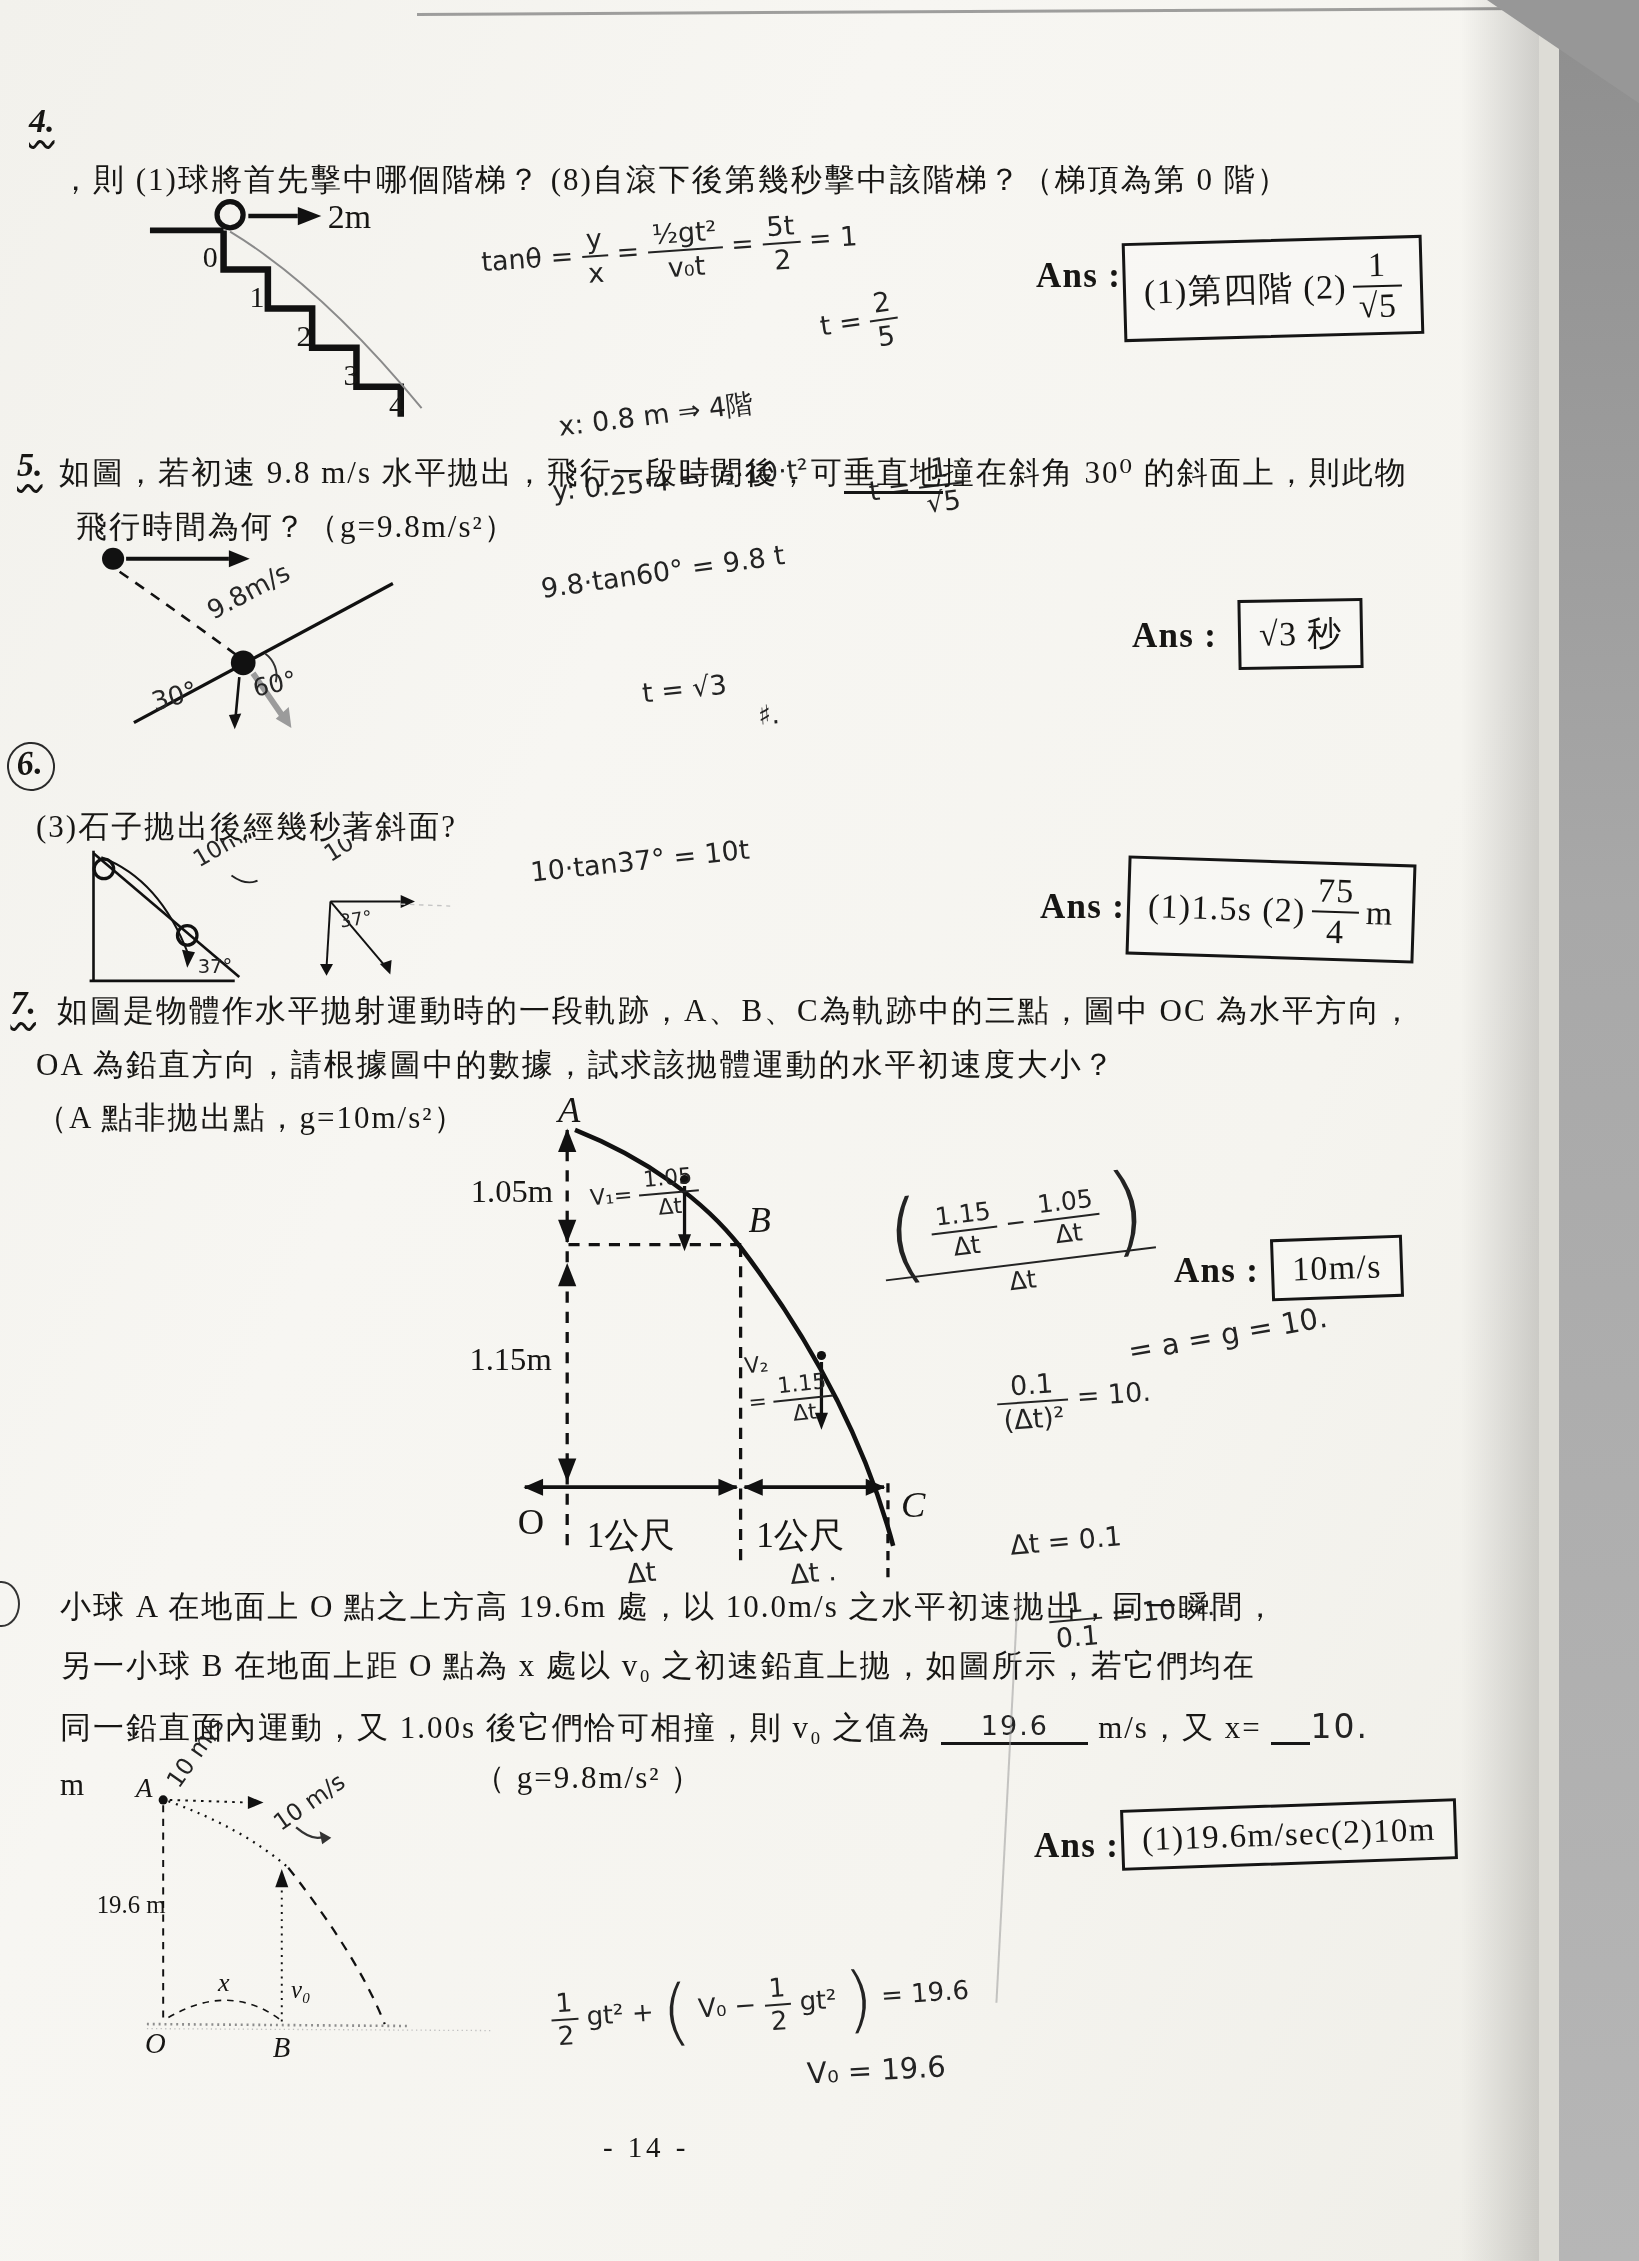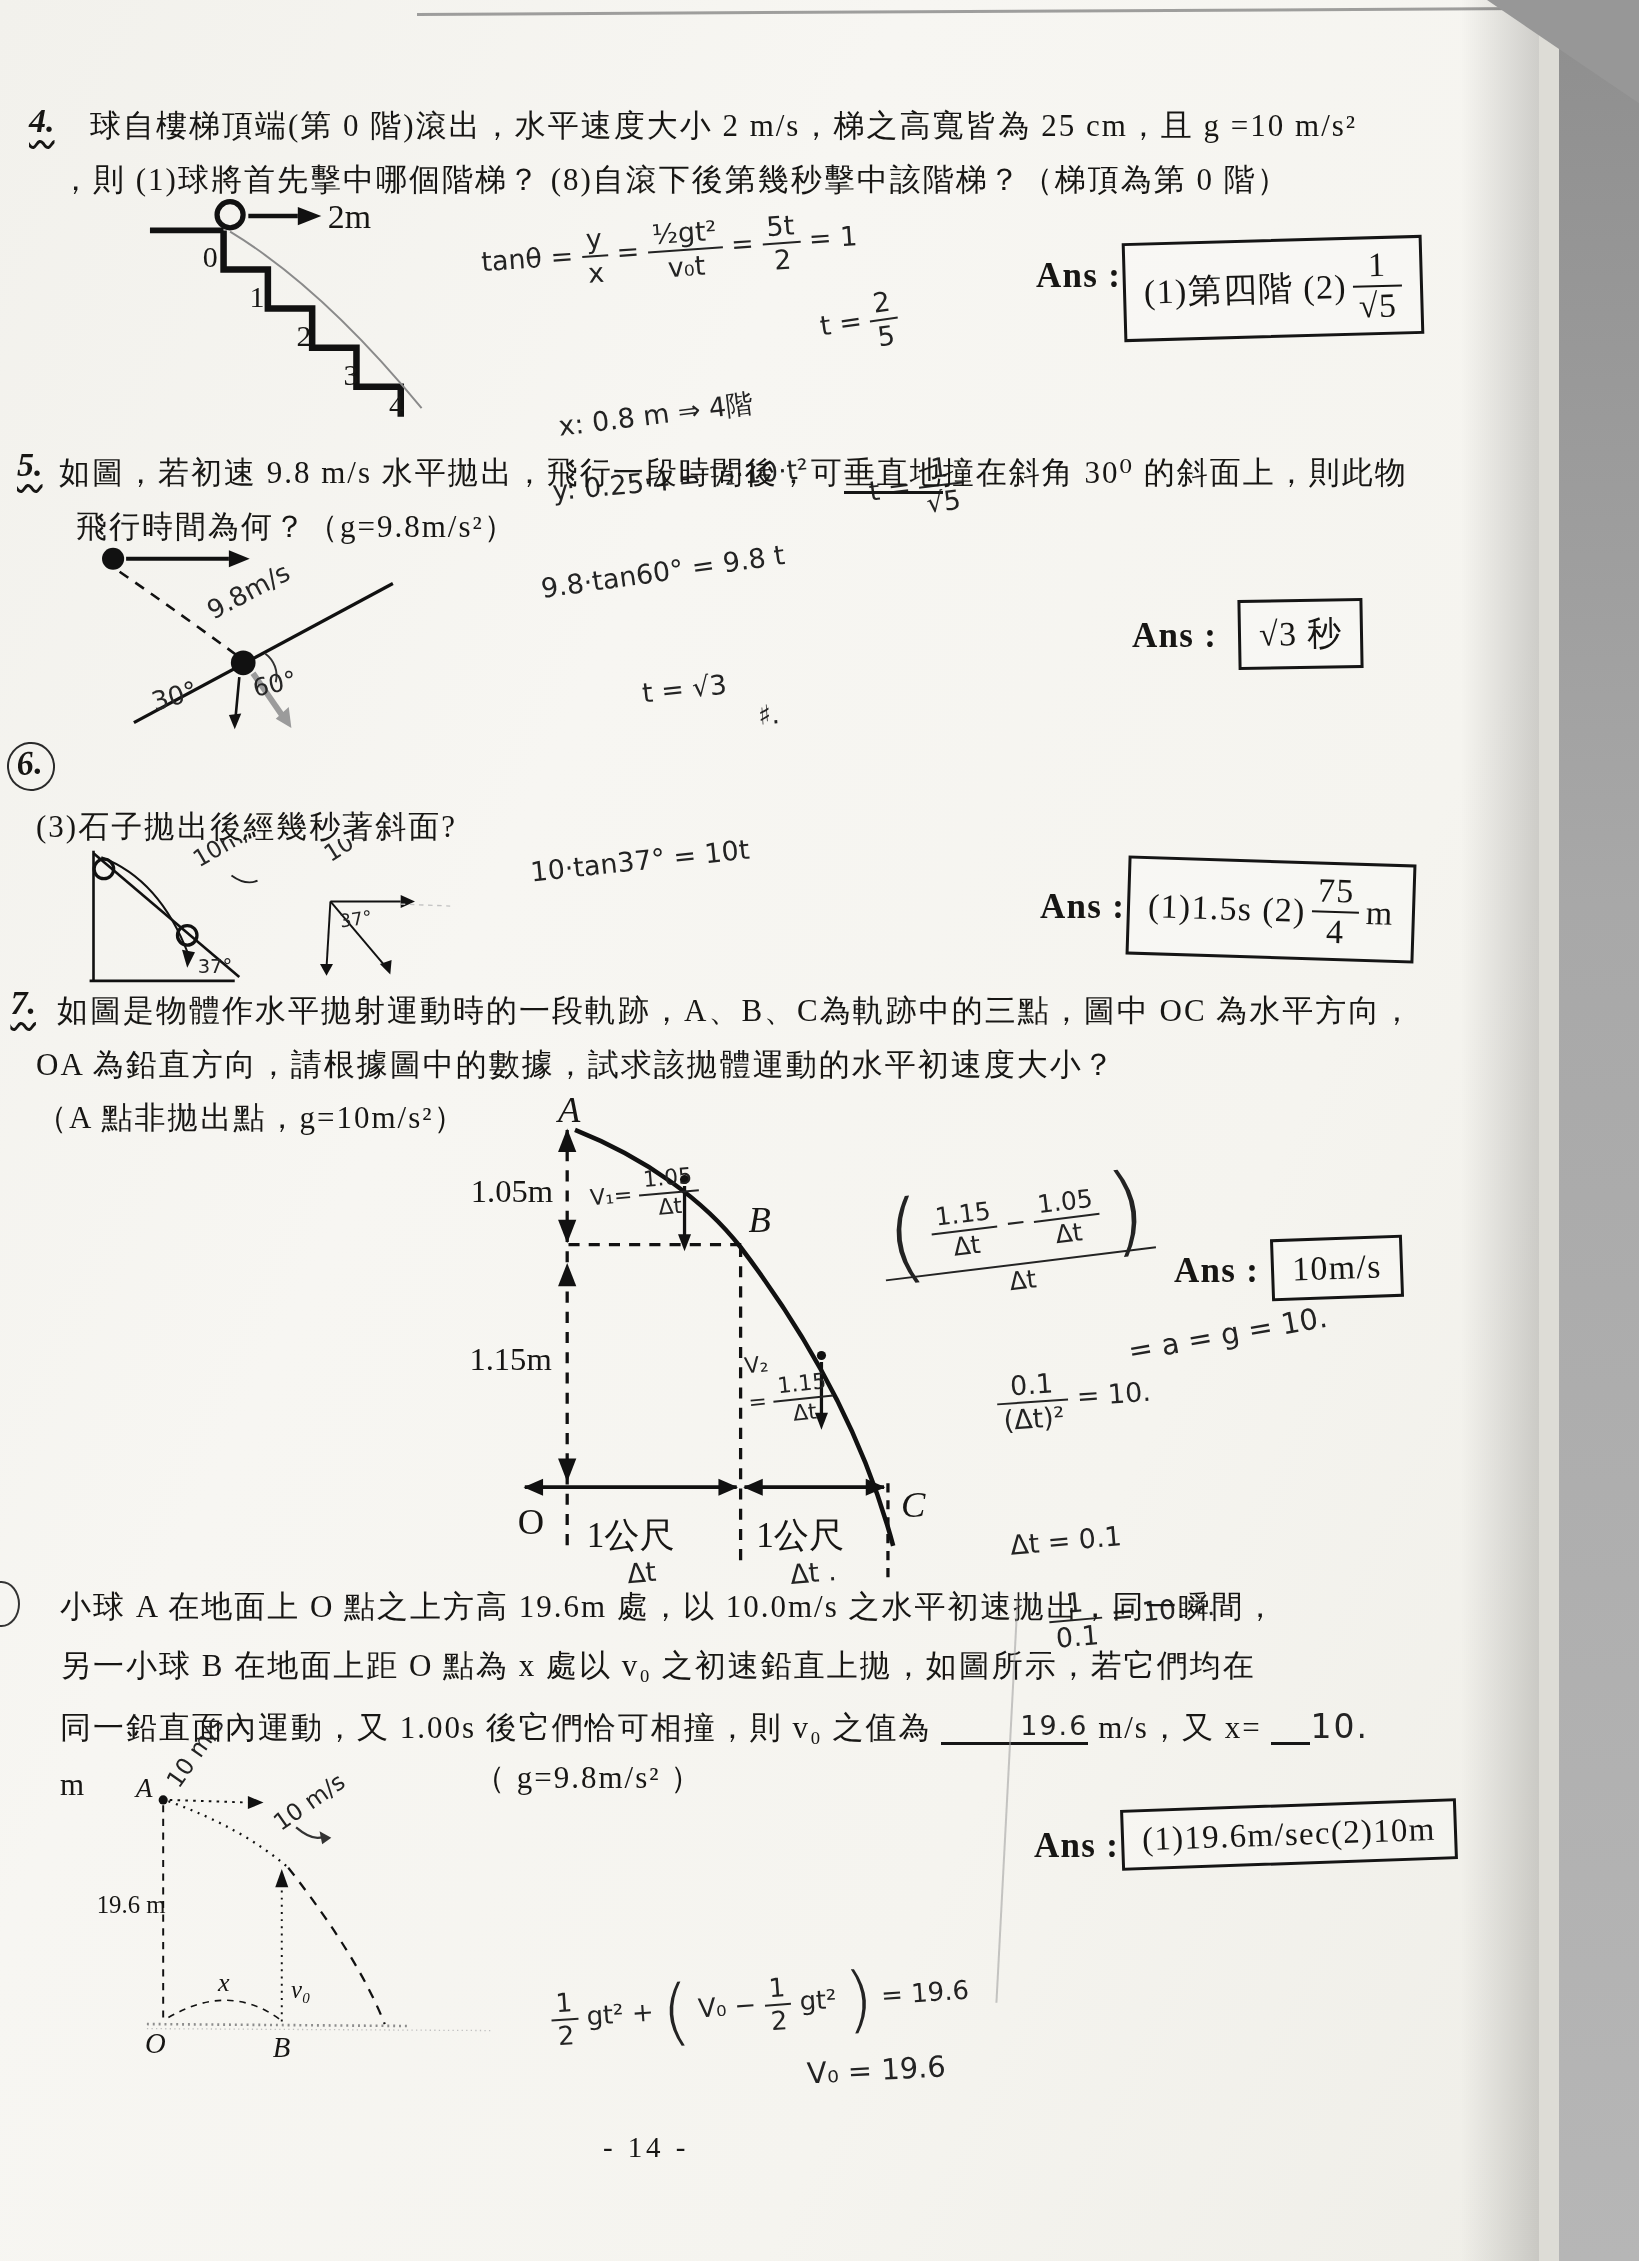--- a/index.html
+++ b/index.html
@@ -13,37 +13,36 @@
         text-decoration:underline;text-decoration-style:wavy;text-decoration-thickness:2.6px;text-underline-offset:7.8px;}
   .circled{display:inline-block;border:2.6px solid #2a2a2a;border-radius:50%;padding:0 10.4px 6.5px 7.8px;transform:rotate(-5deg);}
   .hw{font-family:"DejaVu Sans",sans-serif;color:#232323;font-size:27px;white-space:nowrap;}
   .hw.small{font-size:22px;}
   .fr{display:inline-block;vertical-align:middle;text-align:center;line-height:1;}
   .fr .n{display:block;padding:0 5.2px 2.6px;}
   .fr .d{display:block;border-top:2px solid currentColor;padding:2.6px 5.2px 0;}
   .anslabel{font-size:35px;font-weight:700;letter-spacing:1.3px;}
   .ansbox{border:3.9px solid #151515;padding:9px 18px;font-size:34px;letter-spacing:1.3px;
           display:inline-flex;align-items:center;gap:6.5px;background:rgba(255,255,255,0.25);white-space:nowrap;}
-  .blank{display:inline-block;border-bottom:3.3px solid #161616;text-align:right;vertical-align:bottom;}
+  .blank{display:inline-block;border-bottom:3.3px solid #161616;text-align:center;vertical-align:bottom;}
   .bigp{font-size:98px;font-weight:200;line-height:0.75;vertical-align:middle;font-family:"DejaVu Sans",sans-serif;}
   .underl{border-bottom:3.3px solid #161616;padding-bottom:1.3px;}
   svg text{font-family:"Liberation Serif","DejaVu Serif",serif;fill:#171614;}
   svg .it{font-style:italic;}
   svg .hwt{font-family:"DejaVu Sans",sans-serif;fill:#262626;}
   .edge-shadow{background:linear-gradient(90deg,rgba(0,0,0,0) 0%,rgba(0,0,0,0.16) 100%);}
   .scratch{background:#9a9a9a;opacity:0.55;}
 </style>
 </head>
 <body>
 
 <div class="stage">
 <div class="paper">
 
   <div class="abs printed pnum" style="left:29px;top:102px">4.</div>
-  <div class="abs printed ptext" style="left:90px;top:110px">球自樓梯頂端(第 0 階)滾出，水平速度大小 2 m/s，梯之高寬皆為 25 cm，且 g =10 m/s²</div>
   <div class="abs printed ptext" style="left:60px;top:164px">，則 (1)球將首先擊中哪個階梯？  (8)自滾下後第幾秒擊中該階梯？（梯頂為第 0 階）</div>
 
   <svg class="abs" style="left:127px;top:190px" width="313" height="228" viewBox="0 0 480 350">
     <line x1="35" y1="62" x2="148" y2="62" stroke="#111" stroke-width="9"></line>
     <circle cx="158" cy="38" r="20" fill="none" stroke="#111" stroke-width="8"></circle>
     <g>
       <line x1="186" y1="40" x2="262" y2="40" stroke="#111" stroke-width="7"></line>
       <polygon points="262,26 298,40 262,54" fill="#111"></polygon>
     </g>
     <text x="308" y="58" font-size="52">2m</text>

